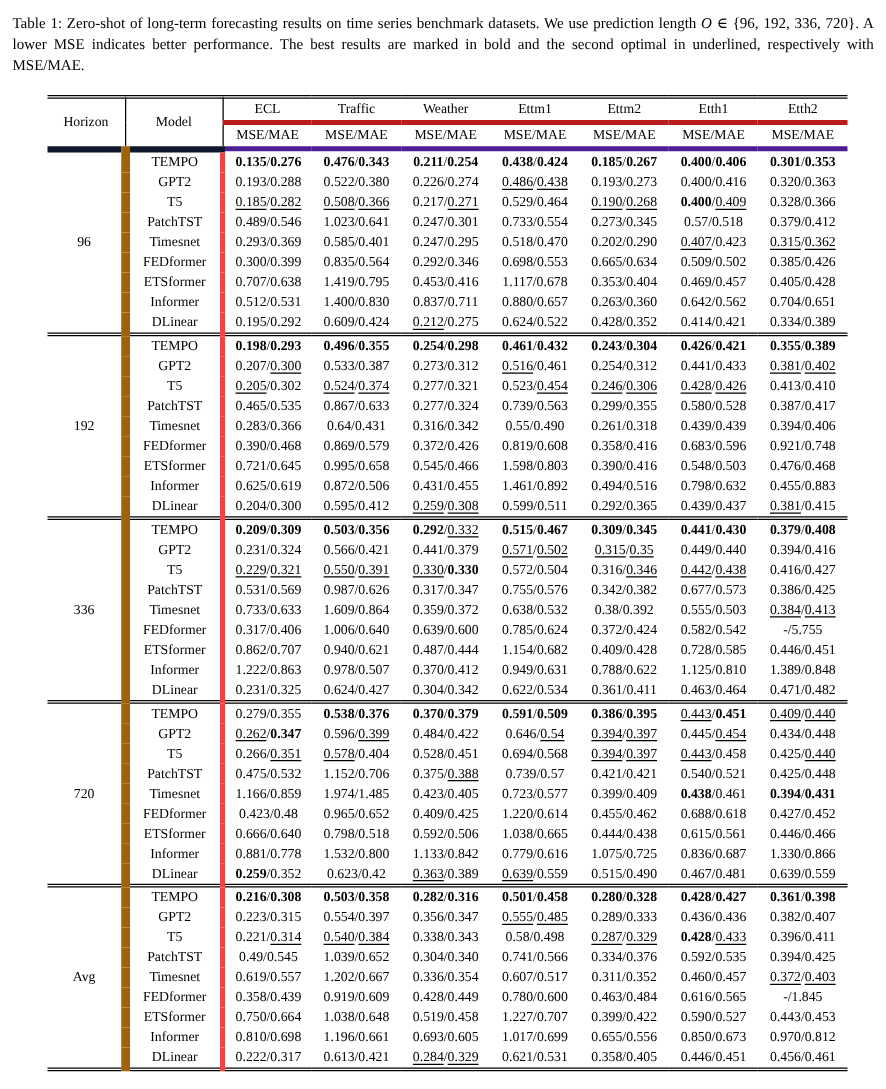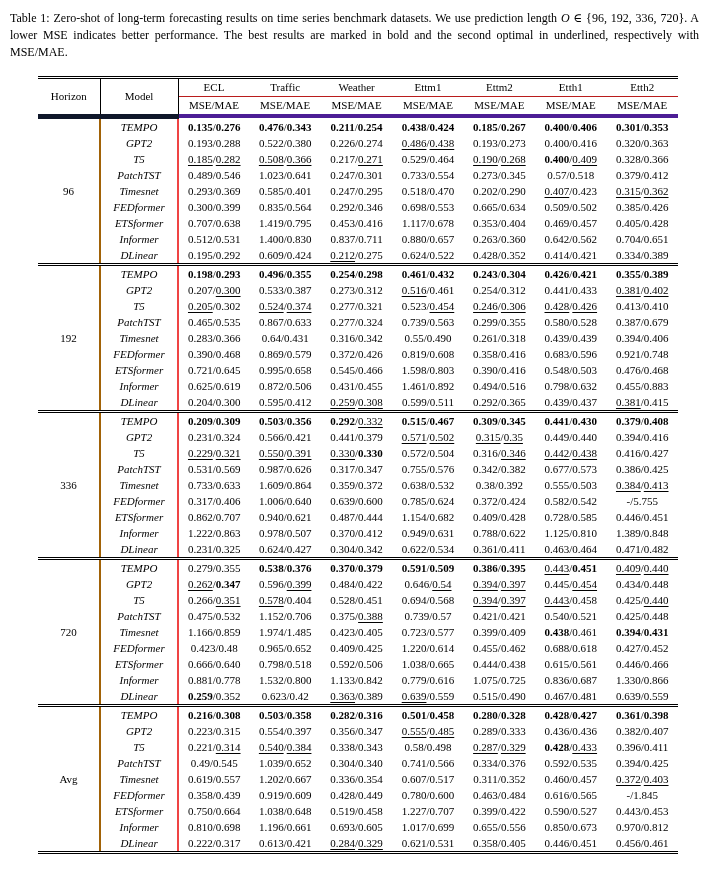--- a/index.html
+++ b/index.html
@@ -29,25 +29,25 @@
   col.c-data{width:71.4px;}
   th,td{
     padding:0;margin:0;
     text-align:center;vertical-align:middle;
     font-weight:normal;
     line-height:16px;
     white-space:nowrap;
   }
   thead th{line-height:17px;}
   th.corner{border-right:1px solid #000;border-bottom:5px solid #0f172a;}
-  th.dsname{border-bottom:1px solid #b91c1c;}
+  th.dsname{border-bottom:4px solid #b91c1c;}
   th.metric{border-bottom:4px solid #4c1d95;}
   tbody+tbody{border-top:3px double #000;}
-  td.horizon{border-right:2px solid #a16207;}
-  td.model{border-right:2px solid #ef4444;font-style:italic;}
+  td.horizon{border-right:7px solid #a16207;}
+  td.model{border-right:4px solid #ef4444;}
   .v-b{font-weight:bold;}
   .v-u{text-decoration:underline;text-underline-offset:2px;}
 </style>
 </head>
 <body>
 
 <div class="page">
 
   <p class="caption"><span>Table 1: Zero-shot of long-term forecasting results on time series benchmark datasets. We use prediction length </span><span class="math-var">O</span><span> ∈ {96, 192, 336, 720}</span><span>. A lower MSE indicates better performance. The best results are marked in bold and the second optimal in underlined, respectively with MSE/MAE.</span></p>
 
@@ -215,21 +215,21 @@
             <td><span>0.413</span>/<span>0.410</span></td>
           </tr>
           <tr>
             <td class="model">PatchTST</td>
             <td><span>0.465</span>/<span>0.535</span></td>
             <td><span>0.867</span>/<span>0.633</span></td>
             <td><span>0.277</span>/<span>0.324</span></td>
             <td><span>0.739</span>/<span>0.563</span></td>
             <td><span>0.299</span>/<span>0.355</span></td>
             <td><span>0.580</span>/<span>0.528</span></td>
-            <td><span>0.387</span>/<span>0.679</span></td>
+            <td><span>0.387</span>/<span>0.417</span></td>
           </tr>
           <tr>
             <td class="model">Timesnet</td>
             <td><span>0.283</span>/<span>0.366</span></td>
             <td><span>0.64</span>/<span>0.431</span></td>
             <td><span>0.316</span>/<span>0.342</span></td>
             <td><span>0.55</span>/<span>0.490</span></td>
             <td><span>0.261</span>/<span>0.318</span></td>
             <td><span>0.439</span>/<span>0.439</span></td>
             <td><span>0.394</span>/<span>0.406</span></td>

